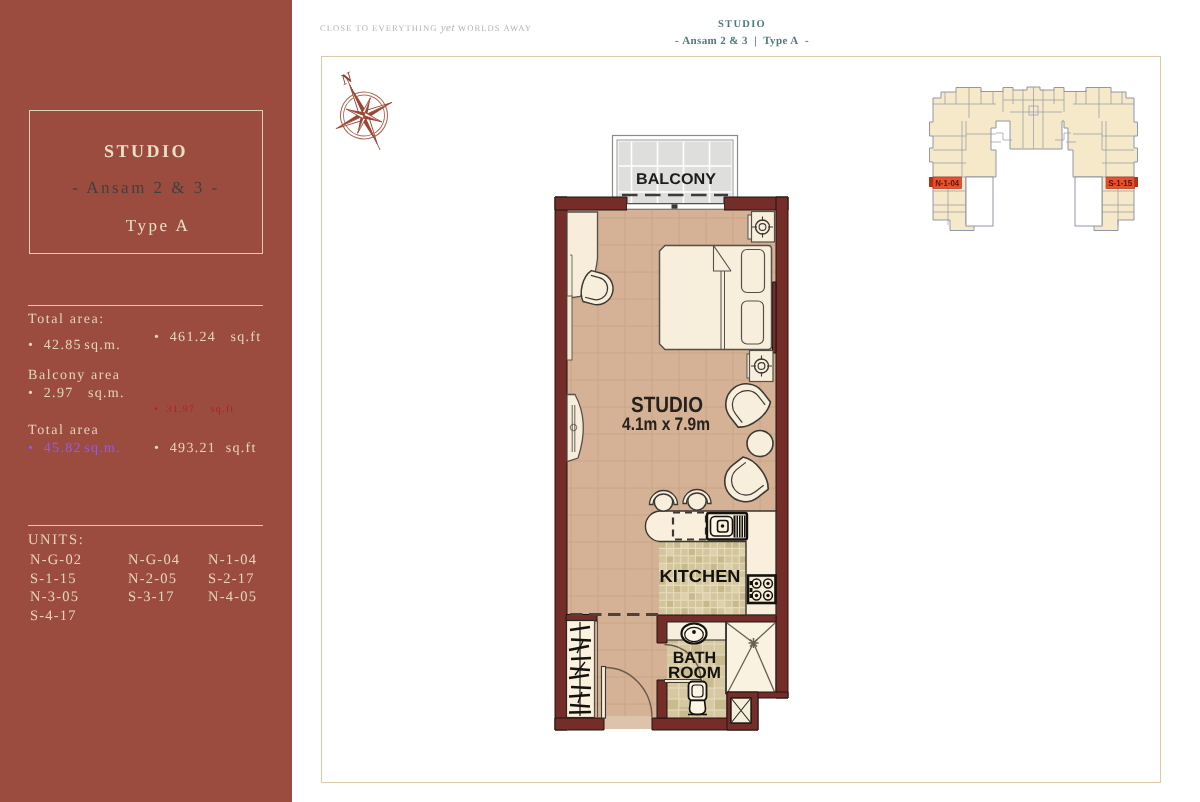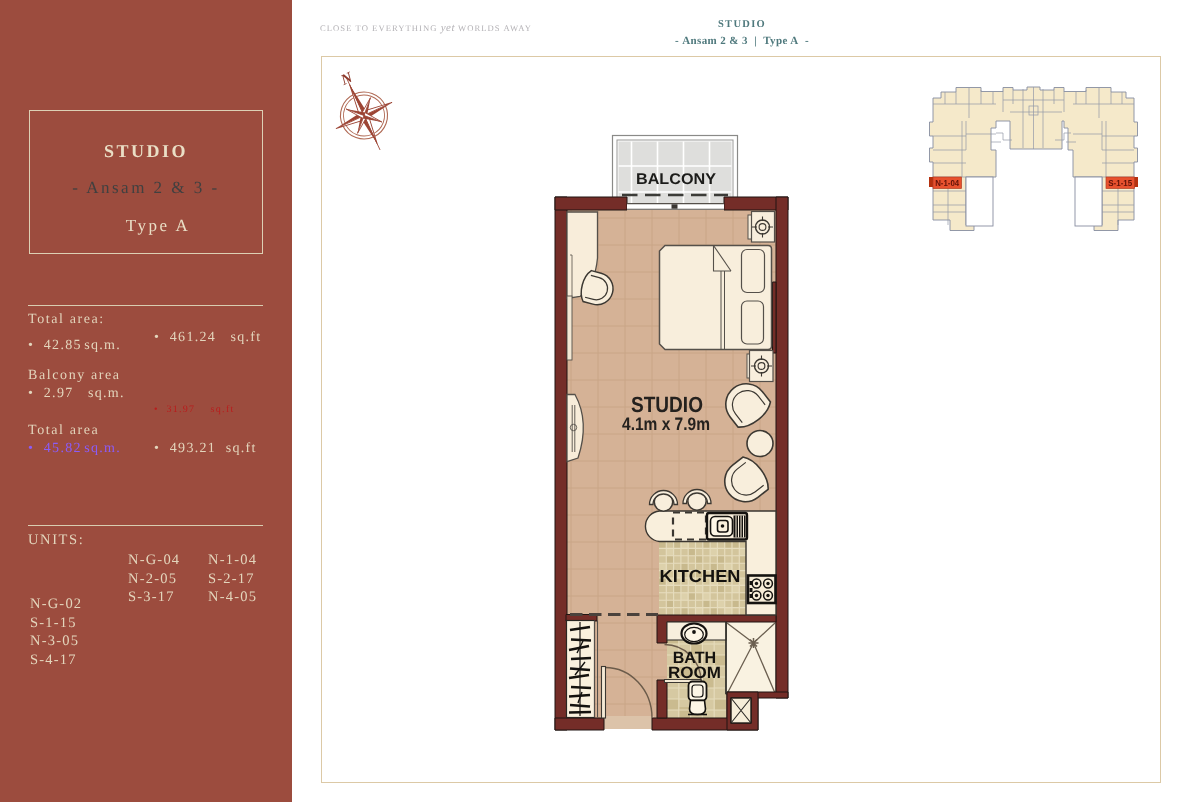--- a/index.html
+++ b/index.html
@@ -37,21 +37,21 @@
 
 <div class="abs" style="left:28px;top:423px;color:#e3d5bc;font-size:14px;letter-spacing:1.6px;">Total area</div>
 
 <div class="abs" style="left:28px;top:441px;color:#8b5cf6;font-size:14px;letter-spacing:1.3px;">•&nbsp; 45.82 sq.m.</div>
 <div class="abs" style="left:154px;top:441px;color:#e3d5bc;font-size:14px;letter-spacing:1.3px;">•&nbsp; 493.21&nbsp;&nbsp;sq.ft</div>
 
 <div class="abs" style="left:28px;top:525px;width:235px;height:1px;background:#d9cdb1;"></div>
 
 <div class="abs" style="left:28px;top:532px;color:#e3d5bc;font-size:14.5px;letter-spacing:1.6px;">UNITS:</div>
 
-<div class="abs" style="left:30px;top:551px;color:#e3d5bc;font-size:14.5px;letter-spacing:1.2px;line-height:18.6px;margin-top:44px;">N-G-02<br>S-1-15<br>N-3-05<br>S-4-17</div>
+<div class="abs" style="left:30px;top:551px;color:#e3d5bc;font-size:14.5px;letter-spacing:1.2px;line-height:18.6px;">N-G-02<br>S-1-15<br>N-3-05<br>S-4-17</div>
 <div class="abs" style="left:128px;top:551px;color:#e3d5bc;font-size:14.5px;letter-spacing:1.2px;line-height:18.6px;">N-G-04<br>N-2-05<br>S-3-17</div>
 <div class="abs" style="left:208px;top:551px;color:#e3d5bc;font-size:14.5px;letter-spacing:1.2px;line-height:18.6px;">N-1-04<br>S-2-17<br>N-4-05</div>
 
 <div class="abs" style="left:320px;top:23px;color:#b4b2b6;font-size:8.6px;line-height:1;letter-spacing:1.05px;">CLOSE TO EVERYTHING <span style="font-style:italic;font-size:11px;letter-spacing:0.5px;">yet</span> WORLDS AWAY</div>
 
 <div class="abs" style="left:642px;top:20px;width:200px;text-align:center;color:#4f797d;font-size:10.5px;line-height:1;font-weight:bold;letter-spacing:1.3px;">STUDIO</div>
 
 <div class="abs" style="left:642px;top:36px;width:200px;text-align:center;color:#4f797d;font-size:11px;line-height:1;font-weight:bold;letter-spacing:0.4px;">-&nbsp;Ansam 2 &amp; 3&nbsp; |&nbsp; Type A&nbsp; -</div>
 
 <div class="abs" style="left:321px;top:56px;width:838px;height:725px;border:1.5px solid #dcc9a6;"></div>

